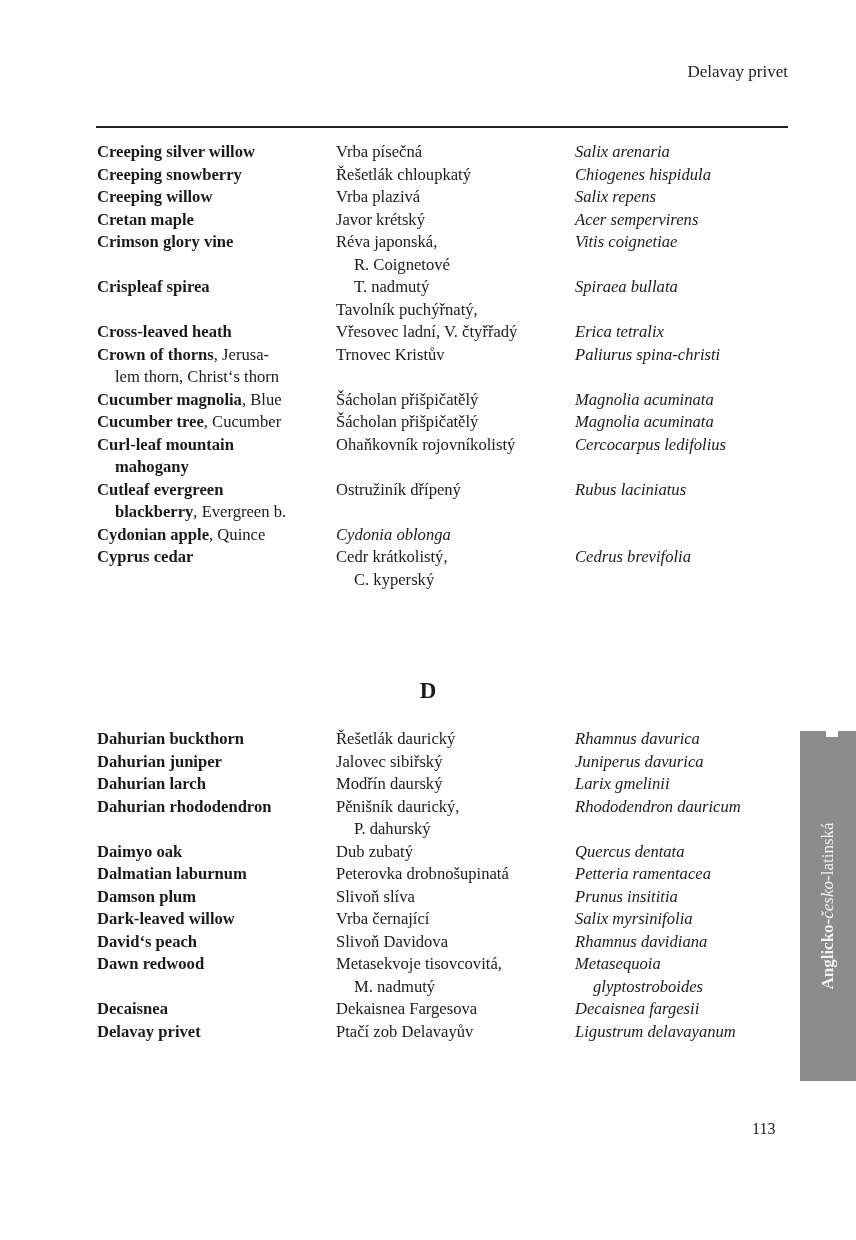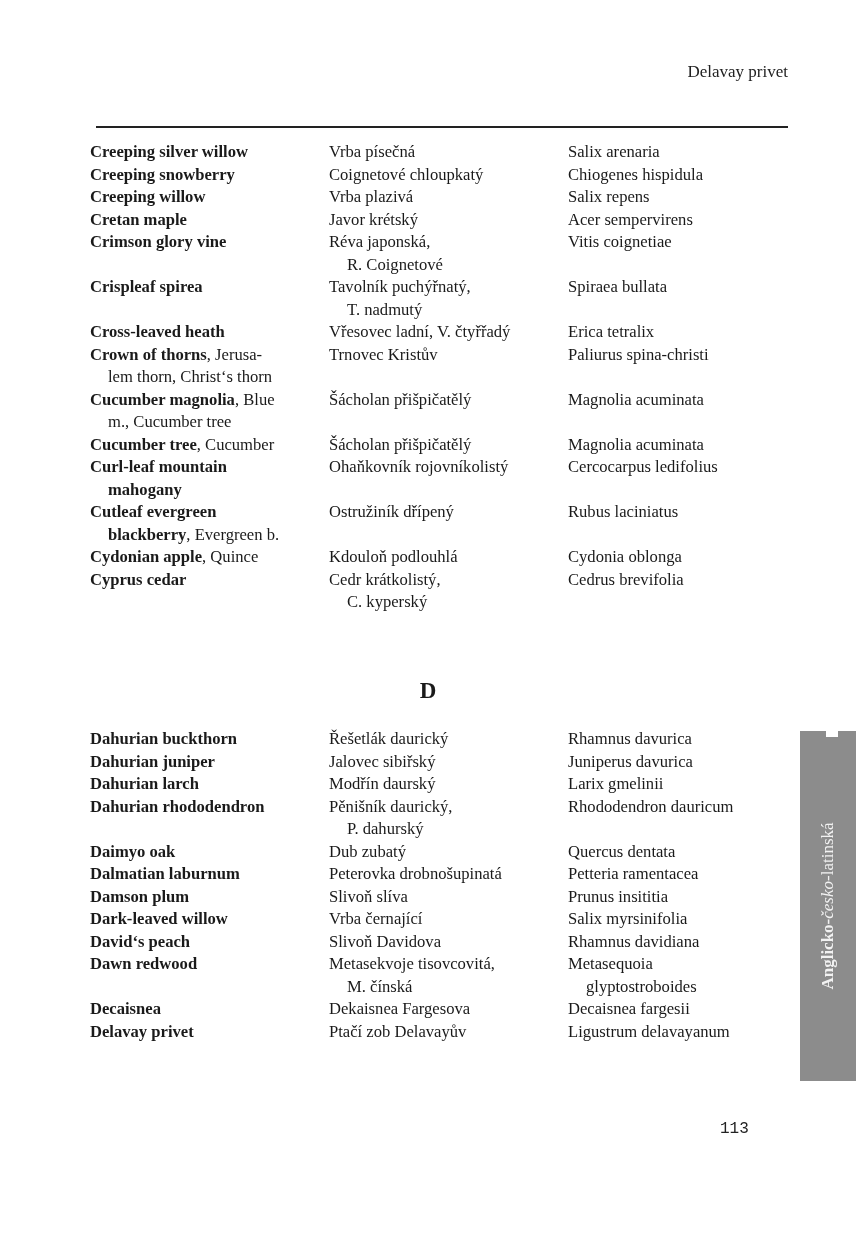--- a/index.html
+++ b/index.html
@@ -9,25 +9,25 @@
       color: #1a1a1a;
     }
     .running-head {
       position: absolute; top: 62px; right: 68px;
       font-size: 17px; color: #222;
     }
     .head-rule {
       position: absolute; top: 126px; left: 96px; width: 692px; height: 2px;
       background: #222;
     }
-    .section { position: absolute; left: 90px; width: 700px; }
+    .section { position: absolute; left: 97px; width: 700px; }
     .entry { display: flex; font-size: 16.6px; line-height: 22.5px; }
     .col-en { width: 239px; flex: none; }
     .col-cz { width: 239px; flex: none; }
-    .col-la { flex: 1; }
+    .col-la { flex: 1; font-style: italic; }
     .line { display: block; }
     .indent { padding-left: 18px; }
     .b { font-weight: bold; }
     .letter-heading {
       position: absolute; top: 678px; left: 0; width: 856px; text-align: center;
       font-size: 23px; font-weight: bold; color: #1a1a1a;
     }
     .side-tab {
       position: absolute; left: 800px; top: 731px; width: 56px; height: 350px;
       background: #8c8c8c;
@@ -36,40 +36,40 @@
       position: absolute; left: 826px; top: 731px; width: 12px; height: 6px; background: #fff;
     }
     .side-tab-text {
       position: absolute; left: 828px; top: 906px;
       transform: translate(-50%, -50%) rotate(-90deg);
       white-space: nowrap; color: #f2f2f2; font-size: 17px;
     }
     .side-tab-text .b { font-weight: bold; }
     .side-tab-text .i { font-style: italic; }
     .page-number {
-      position: absolute; top: 1120px; left: 720px; font-size: 16px; color: #222; font-family: Liberation Mono, monospace;
+      position: absolute; top: 1120px; left: 752px; font-size: 16px; color: #222;
     }
   </style>
 </head>
 <body>
 
 <div class="running-head">Delavay privet</div>
 <div class="head-rule"></div>
 
 <div class="section" style="top:141px;">
 
   <div class="entry">
     <div class="col-en"><span class="b">Creeping silver willow</span></div>
     <div class="col-cz">Vrba písečná</div>
     <div class="col-la">Salix arenaria</div>
   </div>
 
   <div class="entry">
     <div class="col-en"><span class="b">Creeping snowberry</span></div>
-    <div class="col-cz">Coignetové chloupkatý</div>
+    <div class="col-cz">Řešetlák chloupkatý</div>
     <div class="col-la">Chiogenes hispidula</div>
   </div>
 
   <div class="entry">
     <div class="col-en"><span class="b">Creeping willow</span></div>
     <div class="col-cz">Vrba plazivá</div>
     <div class="col-la">Salix repens</div>
   </div>
 
   <div class="entry">
@@ -83,22 +83,22 @@
     <div class="col-cz">
       <span class="line">Réva japonská,</span>
       <span class="line indent">R. Coignetové</span>
     </div>
     <div class="col-la">Vitis coignetiae</div>
   </div>
 
   <div class="entry">
     <div class="col-en"><span class="b">Crispleaf spirea</span></div>
     <div class="col-cz">
+      <span class="line indent">T. nadmutý</span>
       <span class="line">Tavolník puchýřnatý,</span>
-      <span class="line indent">T. nadmutý</span>
     </div>
     <div class="col-la">Spiraea bullata</div>
   </div>
 
   <div class="entry">
     <div class="col-en"><span class="b">Cross-leaved heath</span></div>
     <div class="col-cz">Vřesovec ladní, V. čtyřřadý</div>
     <div class="col-la">Erica tetralix</div>
   </div>
 
@@ -107,21 +107,20 @@
       <span class="line"><span class="b">Crown of thorns</span><span>, Jerusa-</span></span>
       <span class="line indent">lem thorn, Christ‘s thorn</span>
     </div>
     <div class="col-cz">Trnovec Kristův</div>
     <div class="col-la">Paliurus spina-christi</div>
   </div>
 
   <div class="entry">
     <div class="col-en">
       <span class="line"><span class="b">Cucumber magnolia</span><span>, Blue</span></span>
-      <span class="line indent">m., Cucumber tree</span>
     </div>
     <div class="col-cz">Šácholan přišpičatělý</div>
     <div class="col-la">Magnolia acuminata</div>
   </div>
 
   <div class="entry">
     <div class="col-en">
       <span class="line"><span class="b">Cucumber tree</span><span>, Cucumber</span></span>
     </div>
     <div class="col-cz">Šácholan přišpičatělý</div>
@@ -141,21 +140,20 @@
     <div class="col-en">
       <span class="line b">Cutleaf evergreen</span>
       <span class="line indent"><span class="b">blackberry</span><span>, Evergreen b.</span></span>
     </div>
     <div class="col-cz">Ostružiník dřípený</div>
     <div class="col-la">Rubus laciniatus</div>
   </div>
 
   <div class="entry">
     <div class="col-en"><span class="b">Cydonian apple</span><span>, Quince</span></div>
-    <div class="col-cz">Kdouloň podlouhlá</div>
     <div class="col-la">Cydonia oblonga</div>
   </div>
 
   <div class="entry">
     <div class="col-en"><span class="b">Cyprus cedar</span></div>
     <div class="col-cz">
       <span class="line">Cedr krátkolistý,</span>
       <span class="line indent">C. kyperský</span>
     </div>
     <div class="col-la">Cedrus brevifolia</div>
@@ -210,21 +208,21 @@
   </div>
   <div class="entry">
     <div class="col-en b">David‘s peach</div>
     <div class="col-cz">Slivoň Davidova</div>
     <div class="col-la">Rhamnus davidiana</div>
   </div>
   <div class="entry">
     <div class="col-en b">Dawn redwood</div>
     <div class="col-cz">
       <span class="line">Metasekvoje tisovcovitá,</span>
-      <span class="line indent">M. čínská</span>
+      <span class="line indent">M. nadmutý</span>
     </div>
     <div class="col-la">
       <span class="line">Metasequoia</span>
       <span class="line indent">glyptostroboides</span>
     </div>
   </div>
   <div class="entry">
     <div class="col-en b">Decaisnea</div>
     <div class="col-cz">Dekaisnea Fargesova</div>
     <div class="col-la">Decaisnea fargesii</div>

